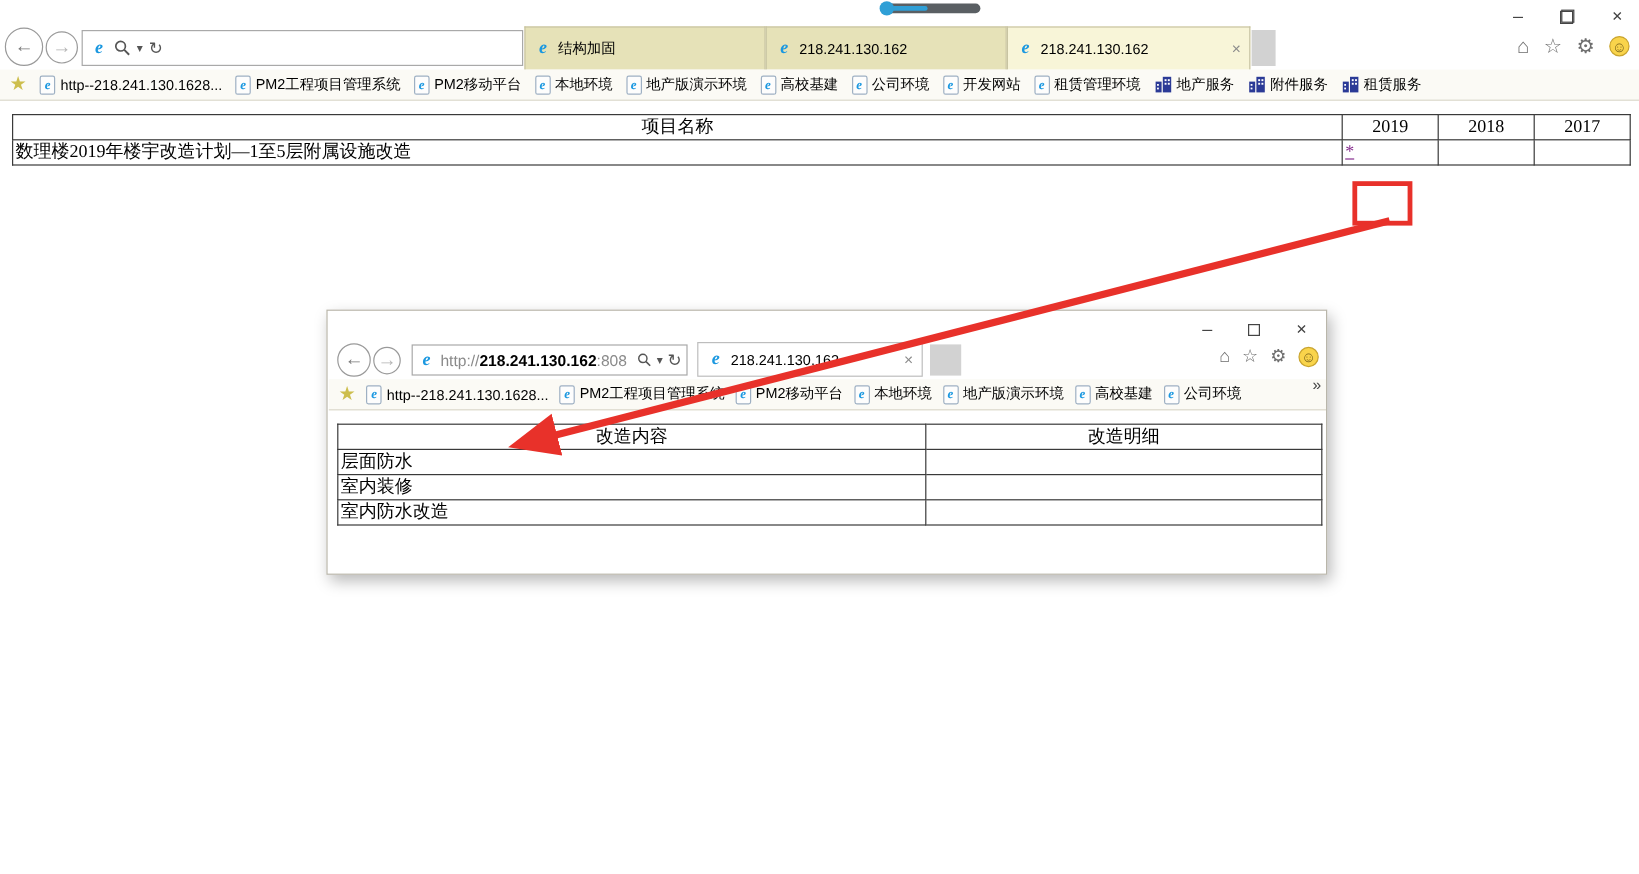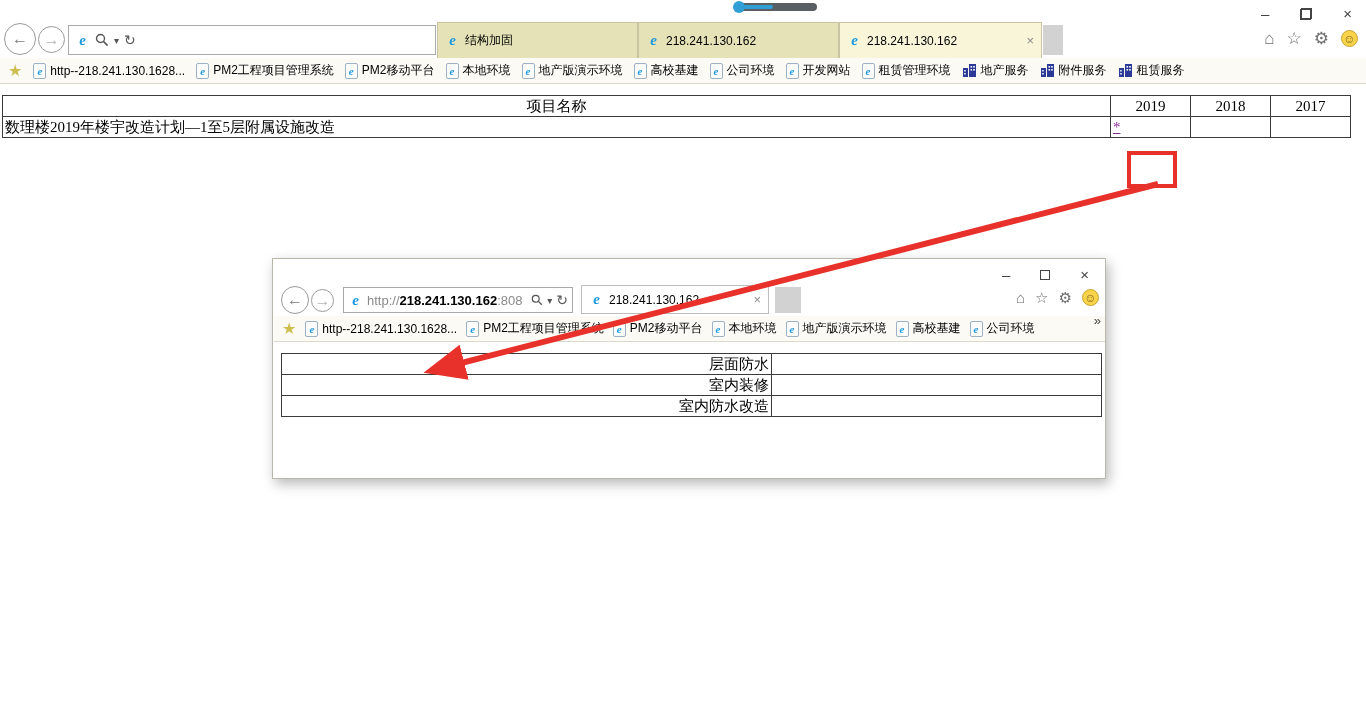--- a/index.html
+++ b/index.html
@@ -50,21 +50,21 @@
   .m-tab.active { background:#f8f5d8; width:203px; }
   .m-tab .x { margin-left:auto; color:#8a8a8a; font-size:13px; }
   .m-newtab { position:absolute; left:1043px; top:3px; width:20px; height:30px; }
   .m-cmds { position:absolute; right:8px; top:8px; display:flex; gap:12px; align-items:center; }
   .favbar { position:absolute; display:flex; align-items:center; gap:11px; background:#fbfaf5;
     border-bottom:1px solid #dbd9cc; padding-left:8px; }
   .m-favbar { top:58px; left:0; width:1366px; height:26px; }
   .star-add { color:#cdbe4d; font-size:16px; line-height:1; }
 
   
-  .m-table { position:absolute; left:2px; top:95px; border-collapse:collapse;
+  .m-table { position:absolute; left:10px; top:95px; border-collapse:collapse;
     font-family:"Liberation Serif", serif; font-size:15px; }
   .m-table th, .m-table td { border:1px solid #3a3a3a; height:21px; padding:0 2px;
     font-weight:normal; line-height:20px; }
   .m-table .namecol { width:1108px; text-align:left; }
   .m-table th.namecol { text-align:center; }
   .m-table .yearcol { width:80px; }
   a.mark { color:#2b6cd9; text-decoration:underline; font-family:"Liberation Serif", serif; }
   a.mark.visited { color:#872f8f; }
 
   
@@ -83,21 +83,21 @@
     background:#fff; border:1px solid #bdbdbd; }
   .p-tab .x { margin-left:auto; color:#8a8a8a; font-size:13px; }
   .p-newtab { position:absolute; left:502px; top:28px; width:26px; height:26px; }
   .p-cmds { position:absolute; right:6px; top:30px; display:flex; gap:10px; align-items:center; }
   .p-favbar { position:absolute; top:57px; left:1px; width:831px; height:26px; gap:9px; }
   .p-more { margin-left:auto; margin-right:4px; color:#444; font-size:13px; align-self:flex-start; line-height:10px; }
   .p-table { position:absolute; left:8px; top:94px; border-collapse:collapse;
     font-family:"Liberation Serif", serif; font-size:15px; }
   .p-table th, .p-table td { border:1px solid #3a3a3a; height:21px; padding:0 2px;
     font-weight:normal; line-height:20px; }
-  .p-table .c1 { width:490px; text-align:right; }
+  .p-table .c1 { width:490px; text-align:left; }
   .p-table th.c1, .p-table th.c2 { text-align:center; }
   .p-table .c2 { width:330px; }
 </style>
 </head>
 <body>
 
 <div class="screen">
 
   <div class="m-titlebar">
     <div class="slider">
@@ -312,20 +312,24 @@
         </span>
       <span class="favitem">
           <span class="pgico">e</span>
           <span>公司环境</span>
         </span>
       <span class="p-more">»</span>
     </div>
 
     <table class="p-table">
       <tbody>
+          <tr>
+        <th class="c1">改造内容</th>
+        <th class="c2">改造明细</th>
+      </tr>
       <tr>
         <td class="c1">层面防水</td>
         <td class="c2"></td>
       </tr>
       <tr>
         <td class="c1">室内装修</td>
         <td class="c2"></td>
       </tr>
       <tr>
         <td class="c1">室内防水改造</td>

